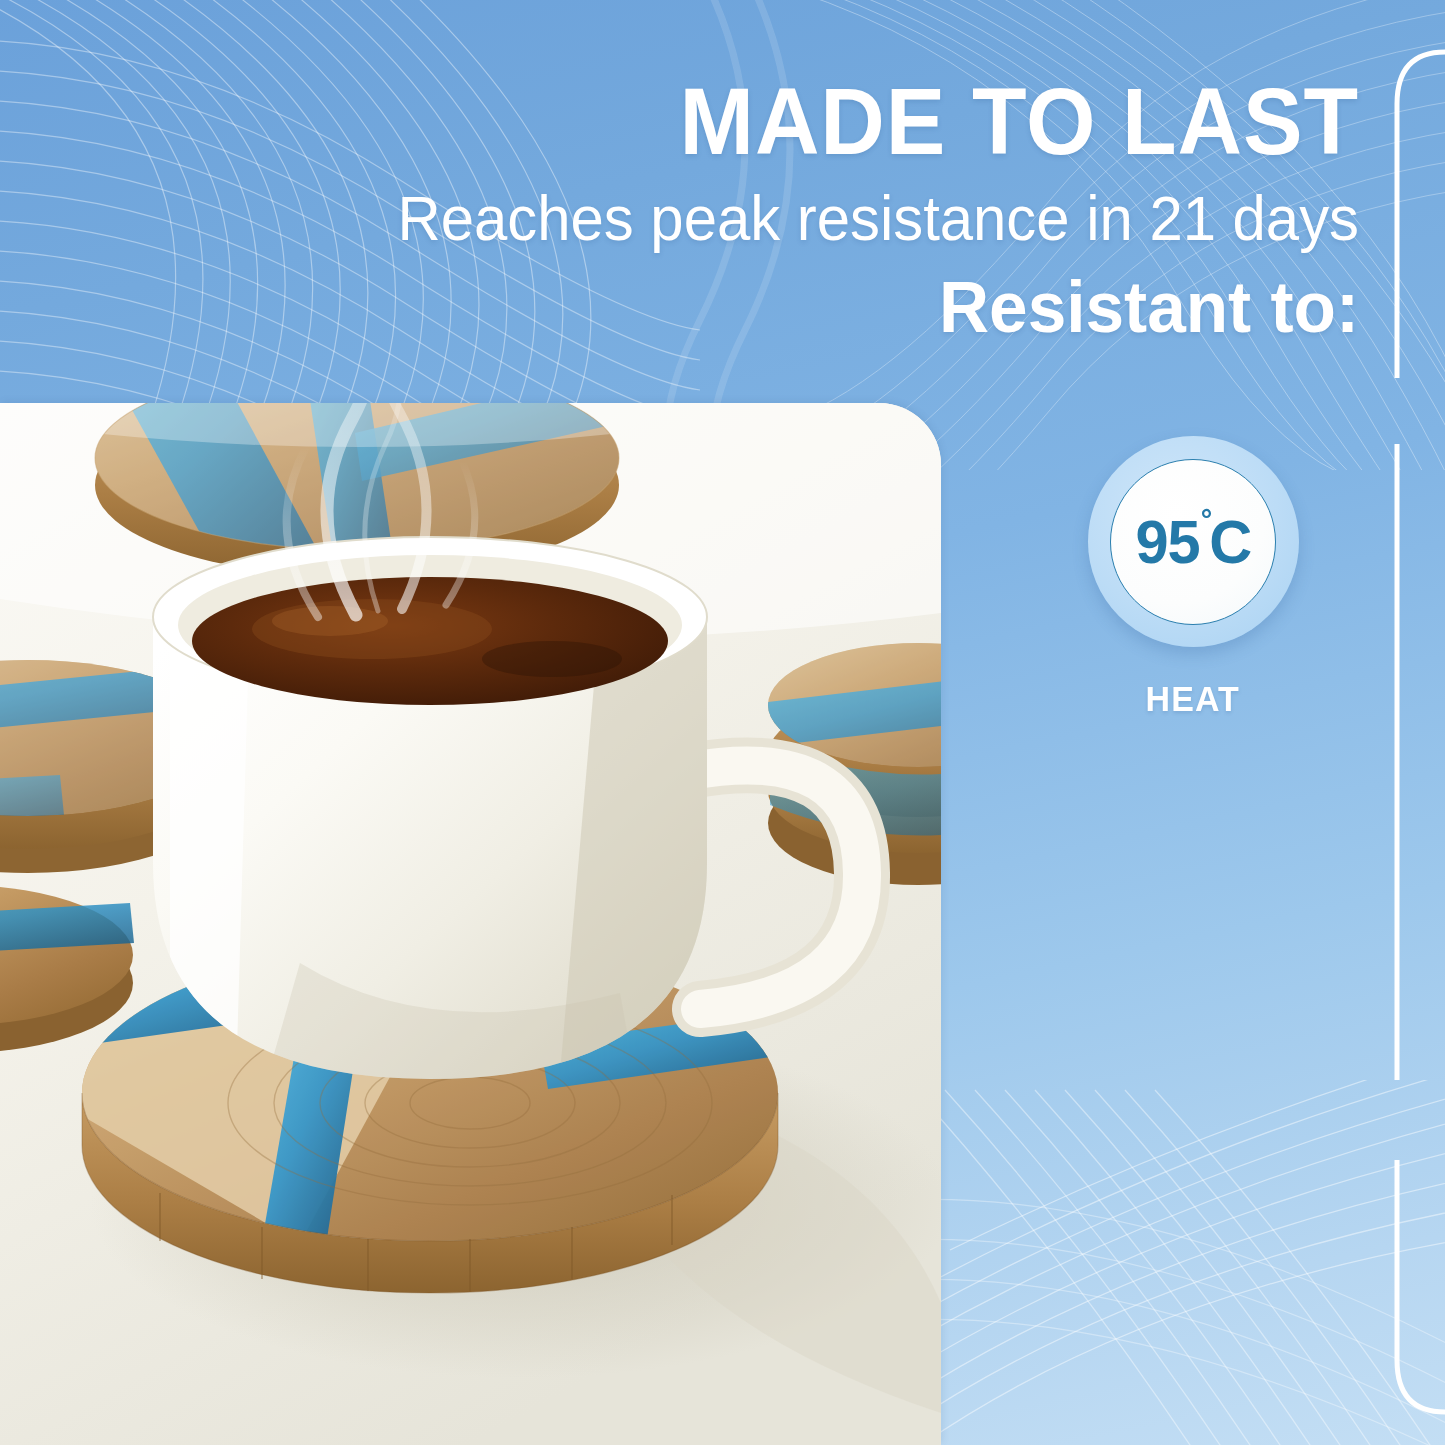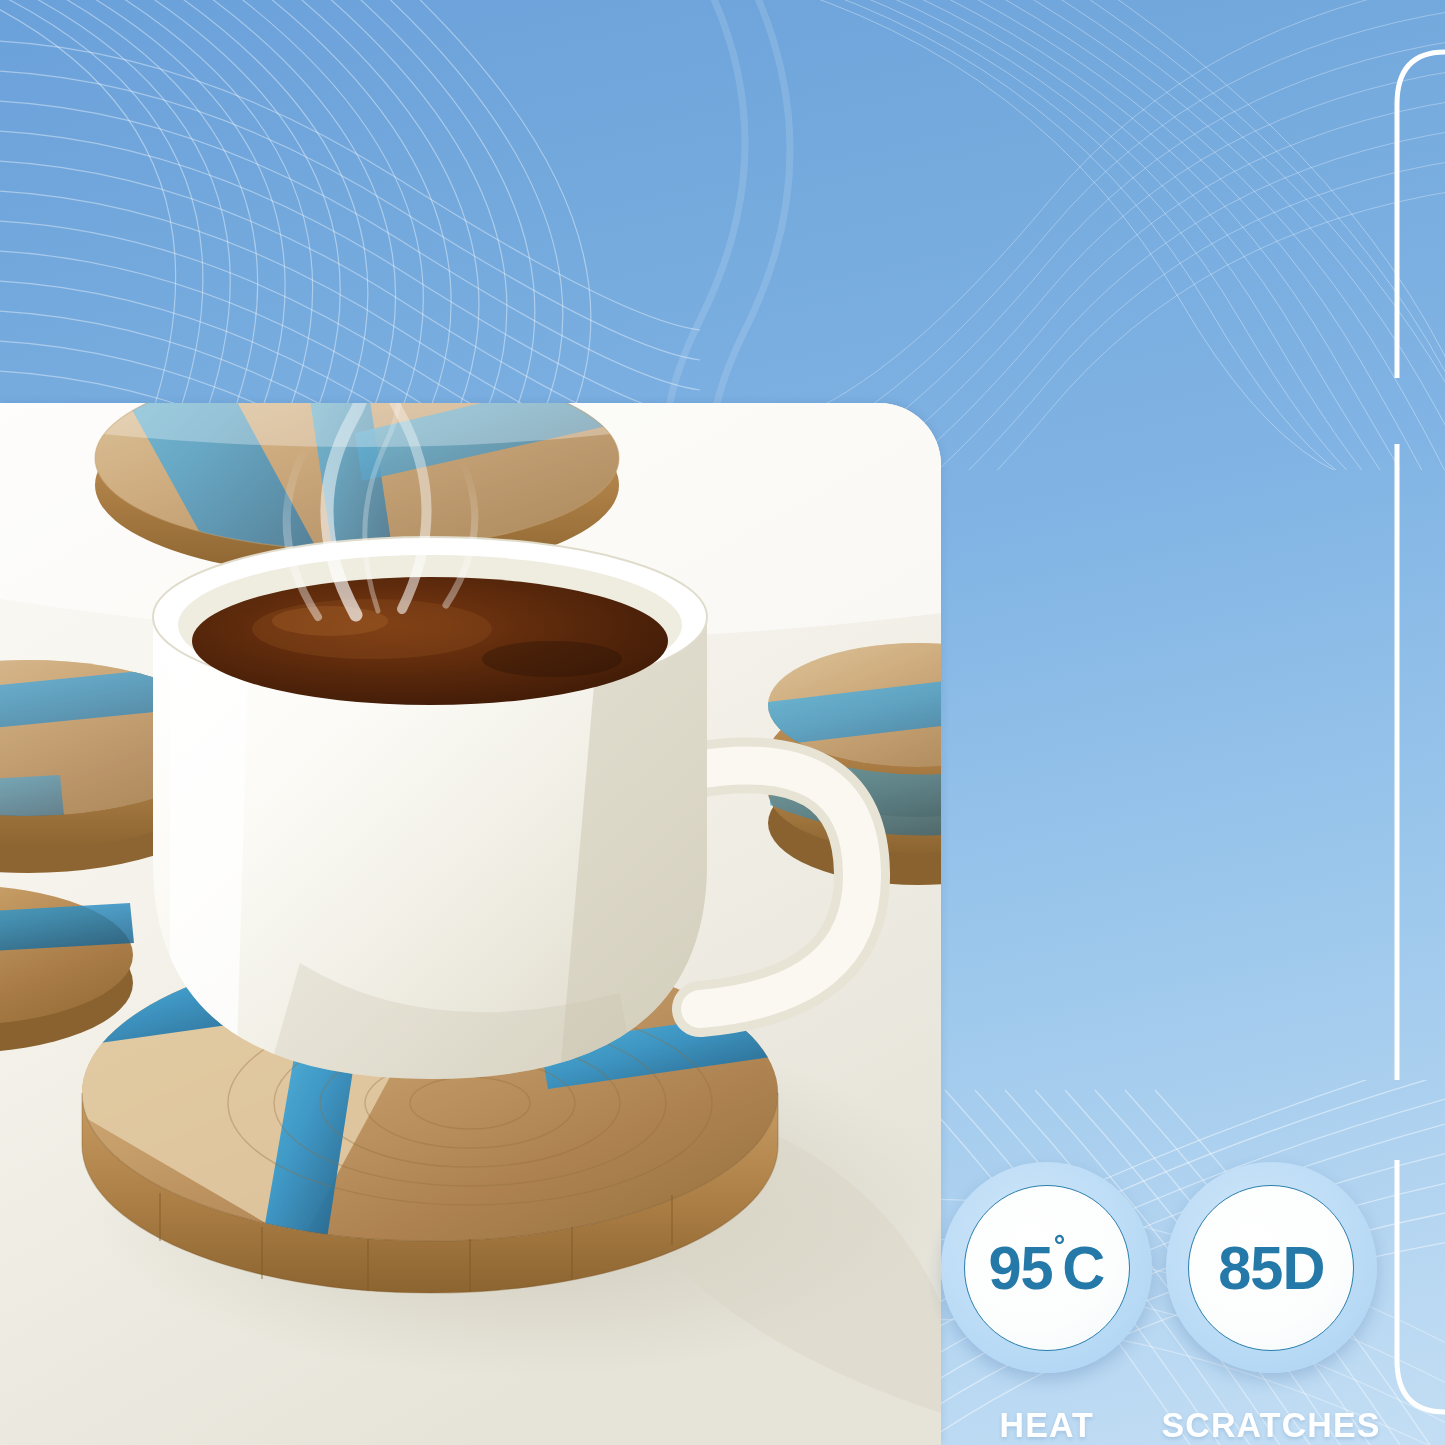--- a/index.html
+++ b/index.html
@@ -84,25 +84,24 @@
     background:#f3f1ea;
     box-shadow:2px -2px 6px rgba(60,100,150,.12);
   }
   .photo-panel svg { display:block; width:941px; height:1042px; }
 
   
   .badges {
     position:absolute;
     left:941px; right:0; top:403px; bottom:0;
     display:flex;
-    flex-direction:row;
-    align-items:flex-end;
+    flex-direction:column;
+    align-items:center;
     justify-content:flex-start;
     padding-top:33px;
-    gap:6px;
   }
   .badge-item {
     display:flex;
     flex-direction:column;
     align-items:center;
   }
   .badge-item + .badge-item { margin-top:26px; }
   .badge-ring {
     width:211px; height:211px;
     border-radius:50%;
@@ -272,20 +271,25 @@
   <div class="edge-rule">
     <svg viewBox="0 0 120 1445" preserveAspectRatio="none" xmlns="http://www.w3.org/2000/svg">
       <g stroke="#ffffff" stroke-width="5" fill="none" stroke-linecap="butt">
         <path d="M120 52 Q 72 52 72 104 L72 378"></path>
         <path d="M72 444 L72 1080"></path>
         <path d="M72 1160 L72 1360 Q 72 1412 120 1412"></path>
       </g>
     </svg>
   </div>
 
+  <div class="headline-block">
+    <div class="title-main">MADE TO LAST</div>
+    <div class="title-sub">Reaches peak resistance in 21 days</div>
+    <div class="title-third">Resistant to:</div>
+  </div>
 
   <div class="photo-panel">
     <svg viewBox="0 0 941 1042" xmlns="http://www.w3.org/2000/svg">
       <defs>
         <linearGradient id="tableG" x1="0" y1="0" x2="0.5" y2="1">
           <stop offset="0%" stop-color="#fbfaf6"></stop>
           <stop offset="45%" stop-color="#f4f2ea"></stop>
           <stop offset="100%" stop-color="#e6e4d9"></stop>
         </linearGradient>
         <linearGradient id="woodTop" x1="0" y1="0" x2="1" y2="1">
@@ -465,27 +469,17 @@
             <span class="deg-wrap">
               <span class="deg">°</span>
               <span>C</span>
             </span>
           </div>
         </div>
       </div>
       <div class="badge-label">HEAT</div>
     </div>
 
-    <div class="badge-item">
-      <div class="badge-ring">
-        <div class="badge-disc">
-          <div class="badge-value">
-            <span>85D</span>
-          </div>
-        </div>
-      </div>
-      <div class="badge-label">SCRATCHES</div>
-    </div>
 
 
   </div>
 
 </div>
 
 </body></html>

